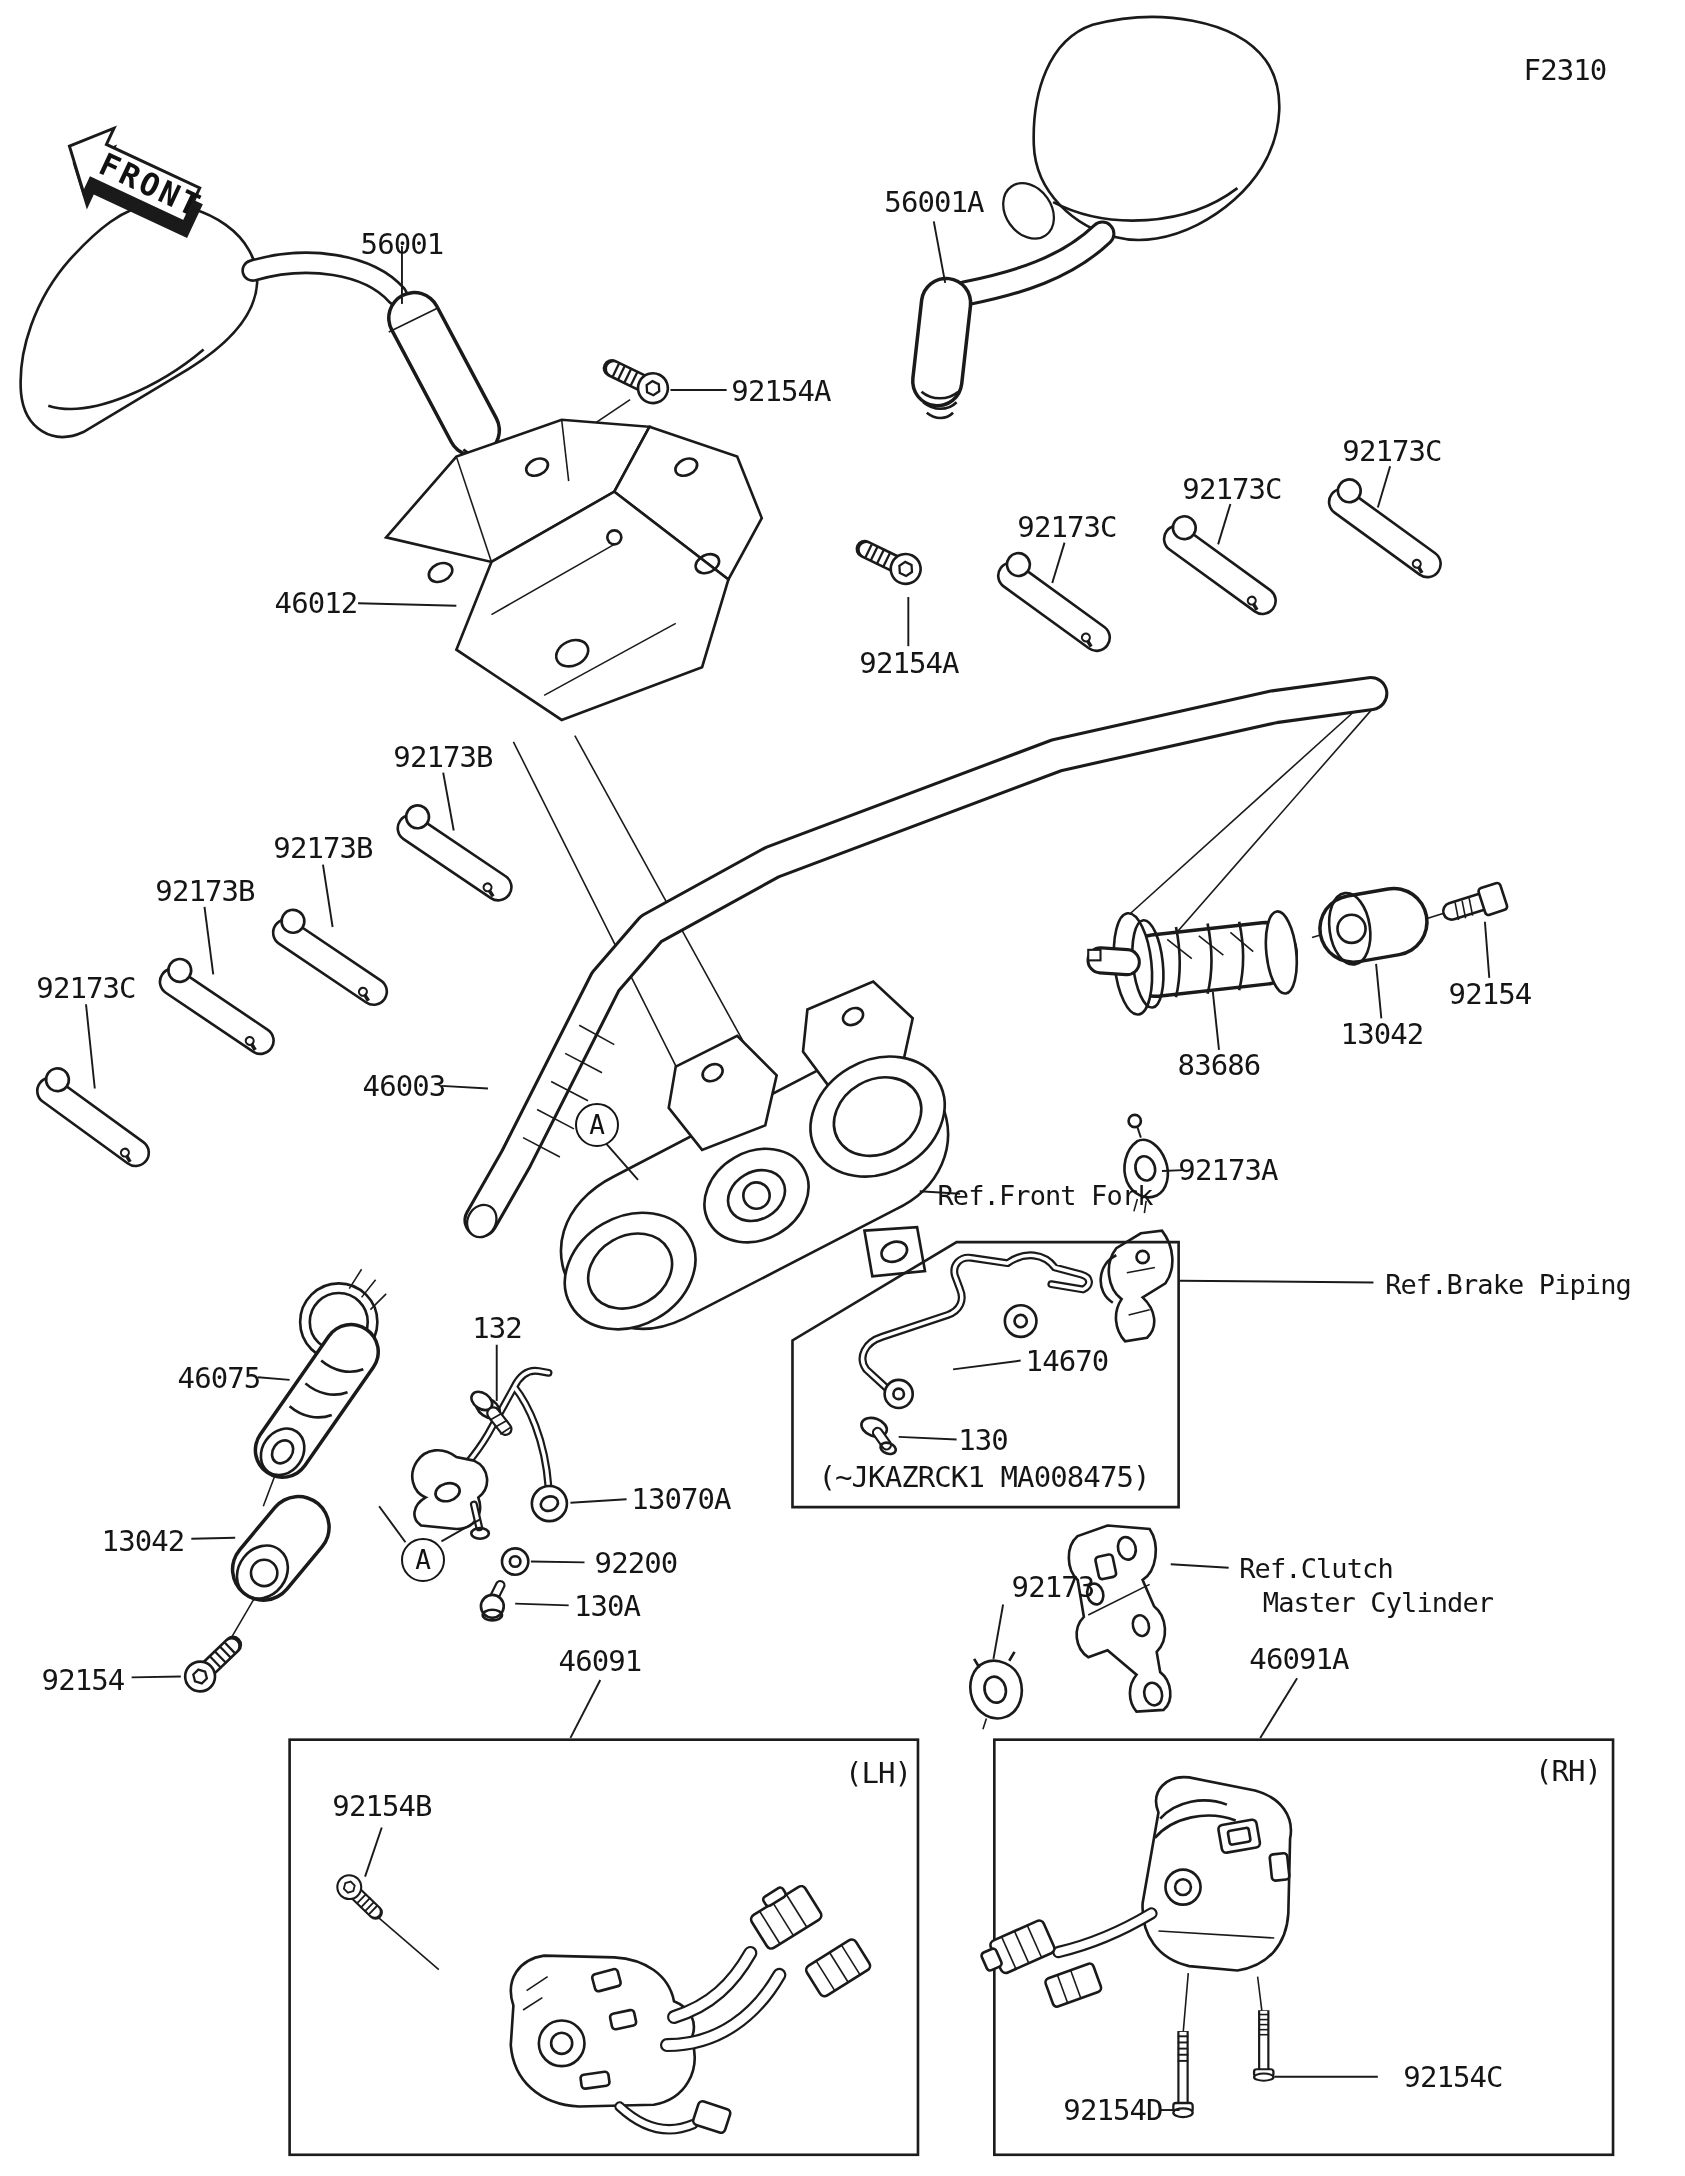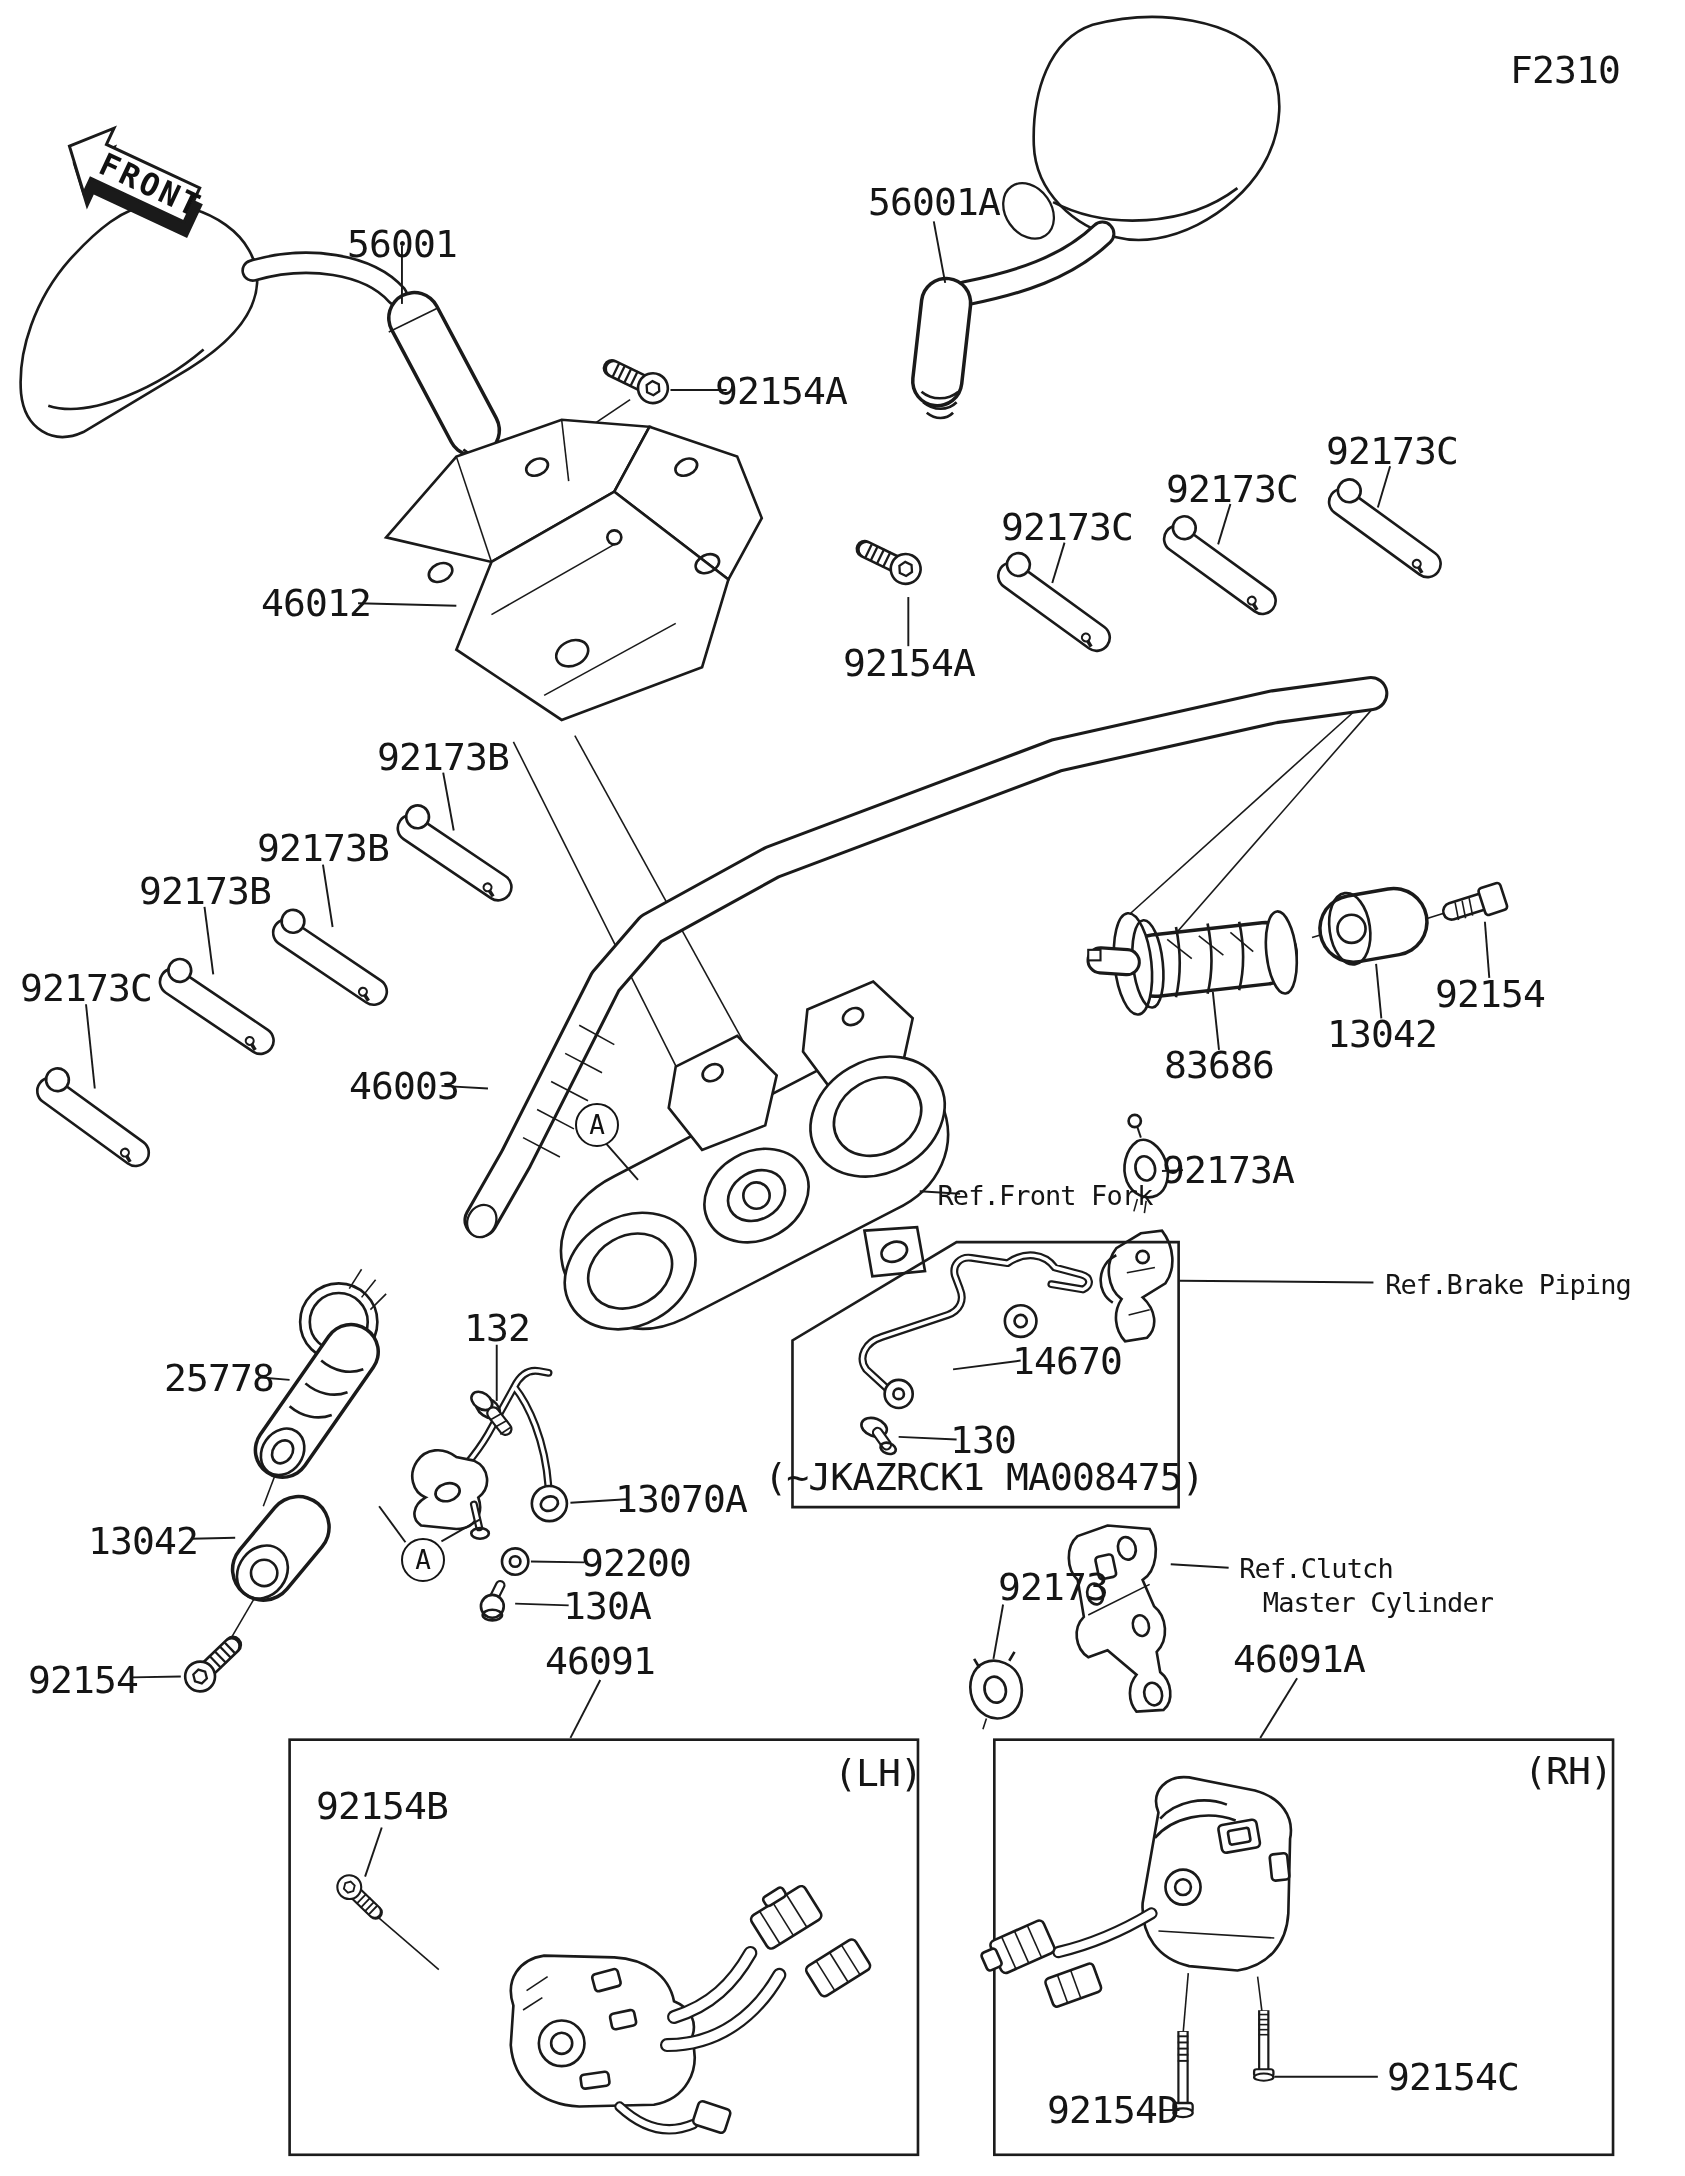--- a/index.html
+++ b/index.html
@@ -1,19 +1,19 @@
 <!DOCTYPE html>
 <html style="font-size:14px"><head>
 <meta charset="utf-8">
 <style>
   html,body{margin:0;padding:0;background:#fff;}
   #stage{position:relative;width:1685px;height:2177px;background:#ffffff;overflow:hidden;
          font-family:"DejaVu Sans Mono","Liberation Mono",monospace;color:#111;}
   #artwork{position:absolute;left:0;top:0;}
-  .lbl{position:absolute;transform:translate(-50%,-50%);font-size:38px;line-height:1;
+  .lbl{position:absolute;transform:translate(-50%,-50%);font-size:29px;line-height:1;
        white-space:pre;color:#151515;letter-spacing:-0.9px;}
   .lbl.small{font-size:27px;}
   .acircle{position:absolute;transform:translate(-50%,-50%);width:40px;height:40px;border:2.6px solid #151515;
        border-radius:50%;display:flex;align-items:center;justify-content:center;font-size:26px;background:#fff;}
   .ln{stroke:#1a1a1a;stroke-width:2.2;fill:none;}
   .thin{stroke:#1a1a1a;stroke-width:1.8;fill:none;}
   .part{stroke:#1a1a1a;stroke-width:3;fill:#ffffff;}
   .partn{stroke:#1a1a1a;stroke-width:3;fill:none;}
   .tubeb{stroke:#1a1a1a;fill:none;stroke-linecap:round;stroke-linejoin:round;}
   .tubew{stroke:#ffffff;fill:none;stroke-linecap:round;stroke-linejoin:round;}
@@ -421,21 +421,21 @@
 <div class="lbl" style="left:1228px;top:1170px">92173A</div>
 <div class="lbl small" style="left:1045px;top:1195px">Ref.Front Fork</div>
 <div class="lbl small" style="left:1508px;top:1284px">Ref.Brake Piping</div>
 <div class="lbl" style="left:1067px;top:1361px">14670</div>
 <div class="lbl" style="left:983px;top:1440px">130</div>
 <div class="lbl" style="left:984px;top:1477px">(~JKAZRCK1 MA008475)</div>
 <div class="lbl" style="left:681px;top:1499px">13070A</div>
 <div class="lbl" style="left:636px;top:1563px">92200</div>
 <div class="lbl" style="left:607px;top:1606px">130A</div>
 <div class="lbl" style="left:497px;top:1328px">132</div>
-<div class="lbl" style="left:219px;top:1378px">25778</div>
+<div class="lbl" style="left:219px;top:1378px">46075</div>
 <div class="lbl" style="left:143px;top:1541px">13042</div>
 <div class="lbl" style="left:83px;top:1680px">92154</div>
 <div class="lbl" style="left:600px;top:1661px">46091</div>
 <div class="lbl" style="left:1299px;top:1659px">46091A</div>
 <div class="lbl" style="left:1053px;top:1587px">92173</div>
 <div class="lbl small" style="left:1316px;top:1568px">Ref.Clutch</div>
 <div class="lbl small" style="left:1378px;top:1602px">Master Cylinder</div>
 <div class="lbl" style="left:878px;top:1773px">(LH)</div>
 <div class="lbl" style="left:1568px;top:1771px">(RH)</div>
 <div class="lbl" style="left:382px;top:1806px">92154B</div>

